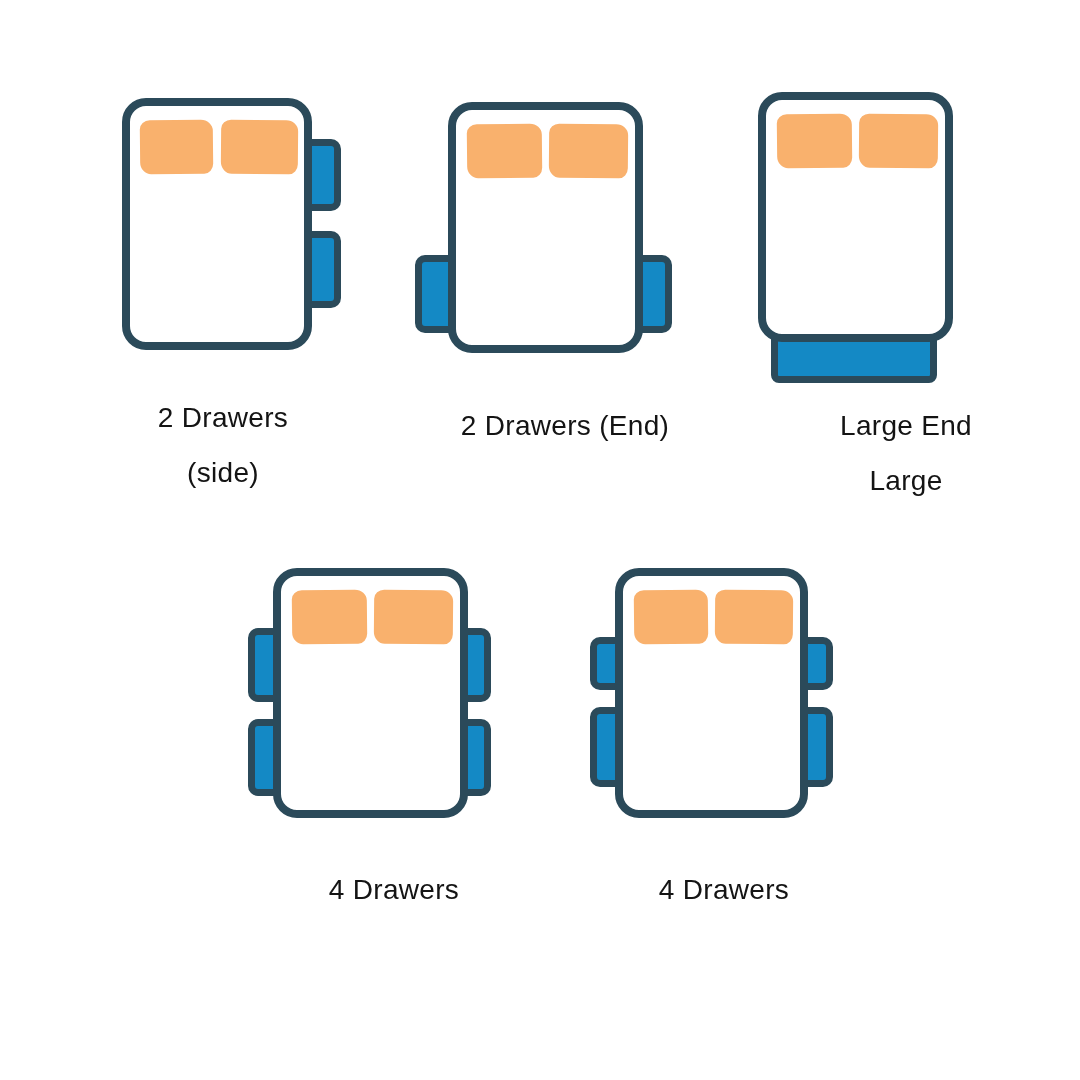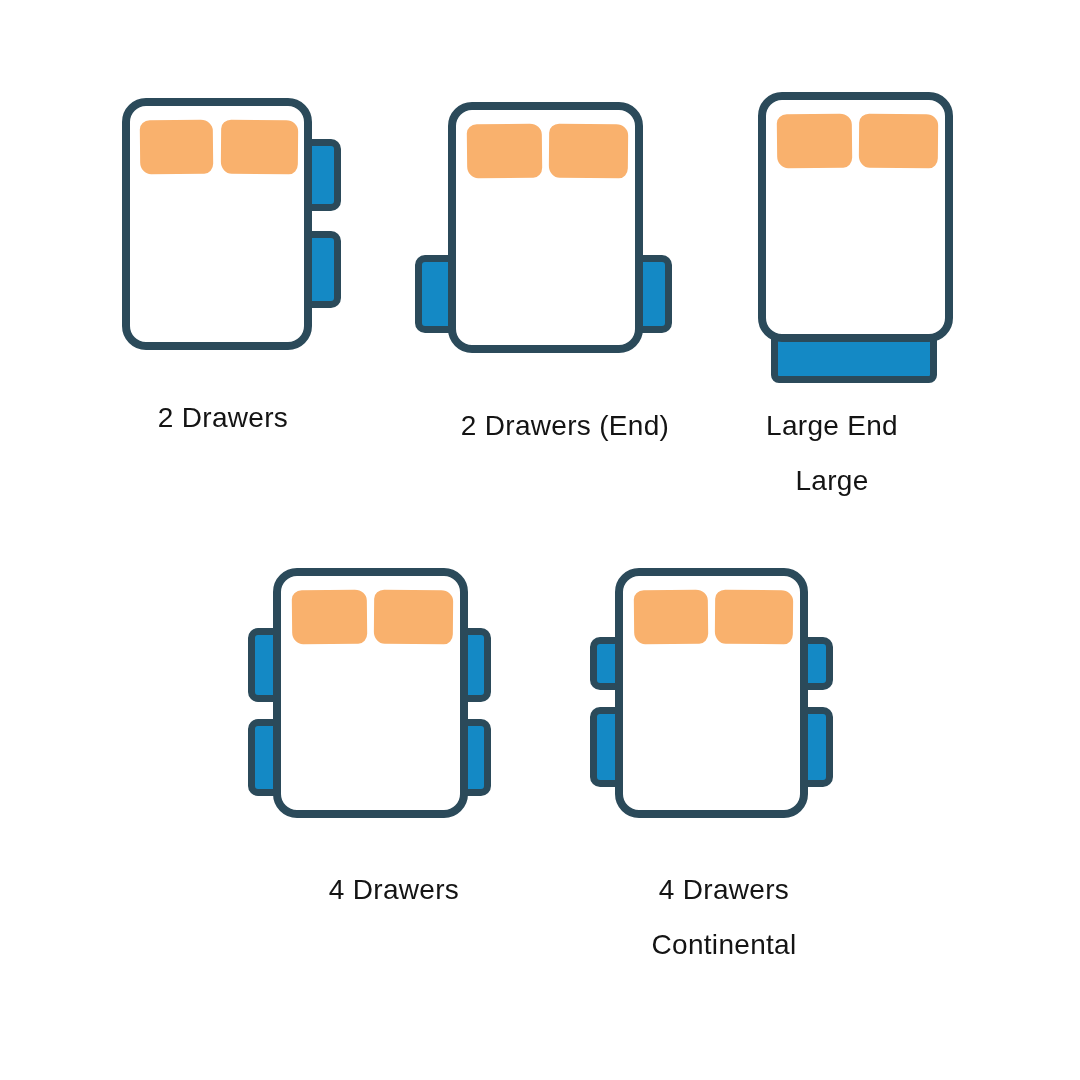--- a/index.html
+++ b/index.html
@@ -66,21 +66,21 @@
 
   
   .f2-bed   { left: 448px; top: 102px; width: 195px; height: 251px; }
   .f2-d1    { left: 415px; top: 255px; width: 48px;  height: 78px; }
   .f2-d2    { left: 624px; top: 255px; width: 48px;  height: 78px; }
   .f2-label { left: 541px; top: 398px; }
 
   
   .f3-bed   { left: 758px; top: 92px;  width: 195px; height: 250px; }
   .f3-d1    { left: 771px; top: 316px; width: 166px; height: 67px; border-radius: 8px; }
-  .f3-label { left: 808px; top: 398px; text-align: center; }
+  .f3-label { left: 882px; top: 398px; text-align: center; }
 
   
   .f4-bed   { left: 273px; top: 568px; width: 195px; height: 250px; }
   .f4-d1    { left: 248px; top: 628px; width: 48px;  height: 74px; }
   .f4-d2    { left: 248px; top: 719px; width: 48px;  height: 77px; }
   .f4-d3    { left: 443px; top: 628px; width: 48px;  height: 74px; }
   .f4-d4    { left: 443px; top: 719px; width: 48px;  height: 77px; }
   .f4-label { left: 370px; top: 862px; }
 
   
@@ -98,20 +98,21 @@
 
   <div class="figure">
     <div class="drawer f1-d1"></div>
     <div class="drawer f1-d2"></div>
     <div class="bed f1-bed">
       <div class="pillow pl"></div>
       <div class="pillow pr"></div>
     </div>
     <div class="label f1-label">
       <span>2 Drawers</span>
+      <span>(side)</span>
     </div>
   </div>
 
   <div class="figure">
     <div class="drawer f2-d1"></div>
     <div class="drawer f2-d2"></div>
     <div class="bed f2-bed">
       <div class="pillow pl"></div>
       <div class="pillow pr"></div>
     </div>
@@ -150,17 +151,16 @@
     <div class="drawer f5-d1"></div>
     <div class="drawer f5-d2"></div>
     <div class="drawer f5-d3"></div>
     <div class="drawer f5-d4"></div>
     <div class="bed f5-bed">
       <div class="pillow pl"></div>
       <div class="pillow pr"></div>
     </div>
     <div class="label f5-label">
       <span>4 Drawers</span>
-      <span>Continental</span>
     </div>
   </div>
 
 </div>
 
 </body></html>

